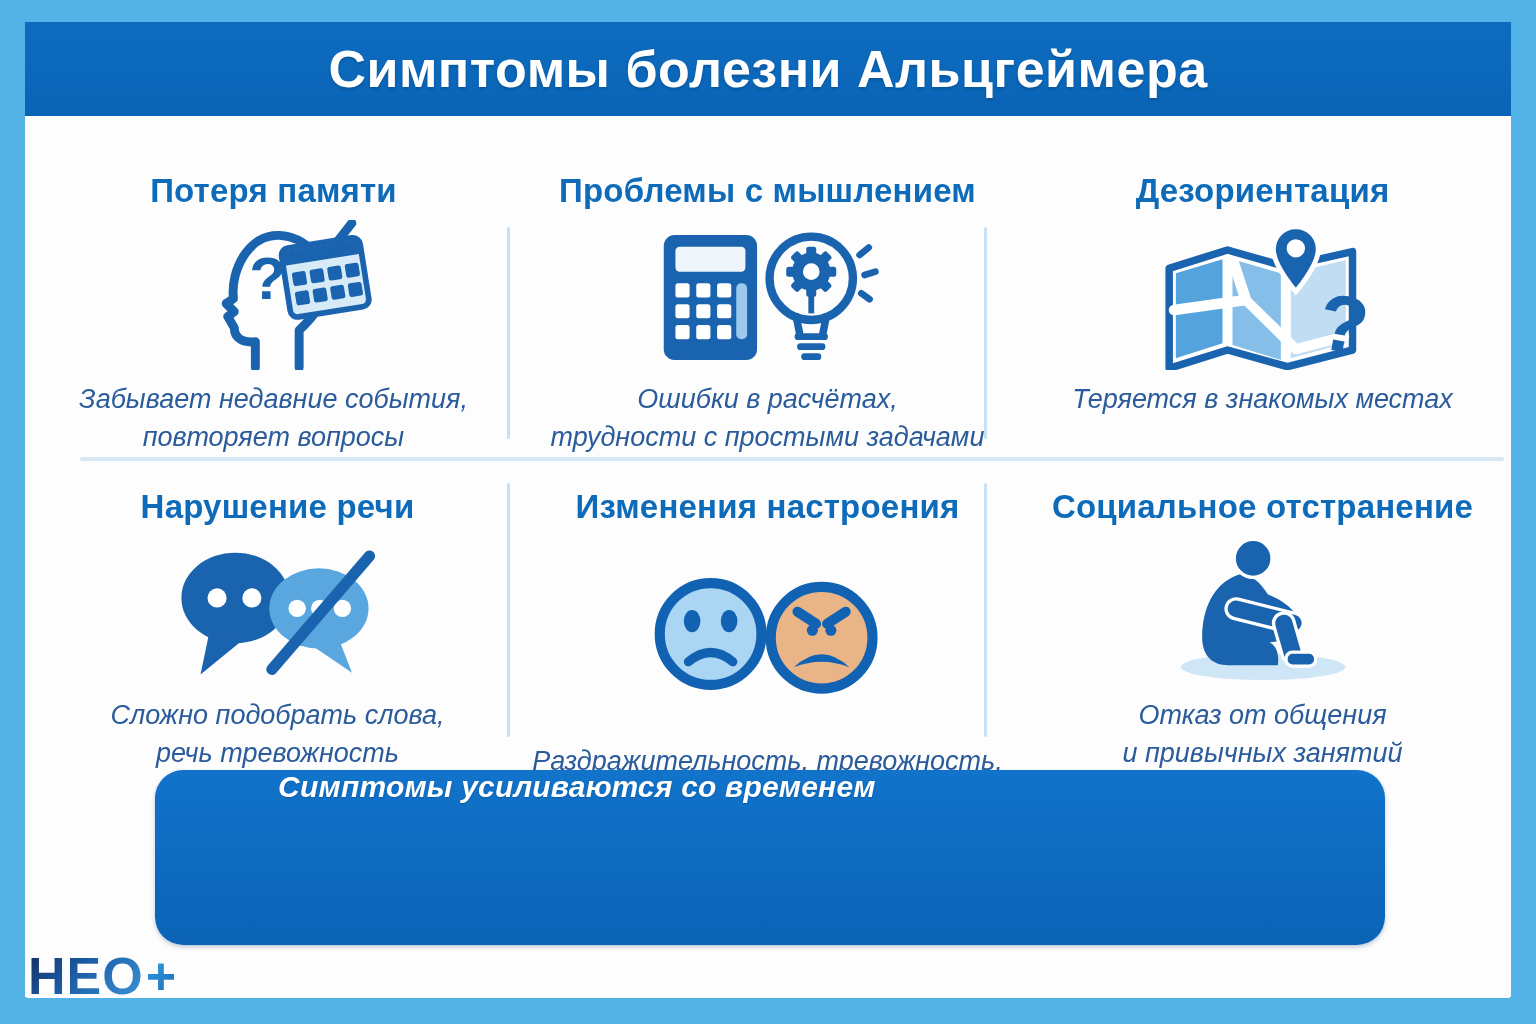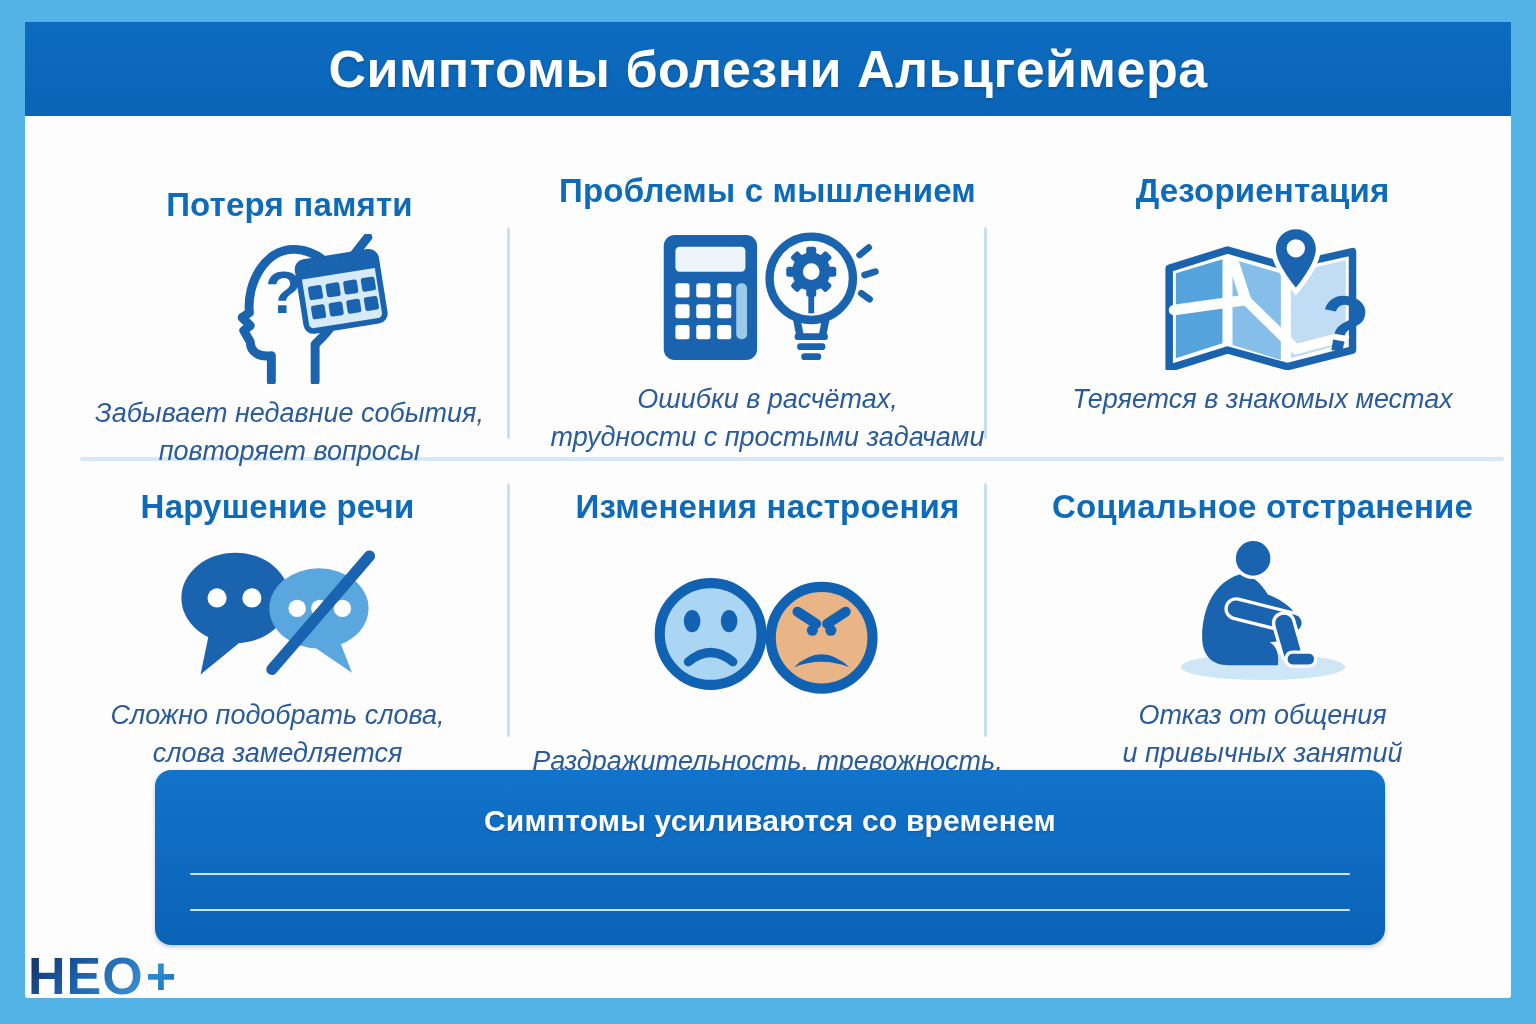--- a/index.html
+++ b/index.html
@@ -37,23 +37,24 @@
   .desc{
     margin:6px 0 0 0;color:#2a5b9b;font-size:27px;line-height:1.42;font-weight:400;font-style:italic;
   }
   
   .vdiv{position:absolute;width:3px;background:#c9e0f2;border-radius:2px;}
   .hdiv{position:absolute;left:80px;top:457px;width:1424px;height:4px;background:#d6e8f5;border-radius:2px;}
   
   .footer-box{
     position:absolute;left:155px;top:770px;width:1230px;height:175px;
     background:linear-gradient(180deg,#1173ca 0%,#0b63b6 100%);
-    border-radius:16px;
-    display:flex;flex-direction:column;justify-content:space-evenly;
+    border-radius:28px;
+    display:flex;flex-direction:row;justify-content:space-evenly;
     box-shadow:0 2px 4px rgba(0,40,90,.25);
+    font-style:italic;
   }
   .footer-line{
     color:#ffffff;font-size:30px;font-weight:600;text-align:center;letter-spacing:.2px;
     text-shadow:0 1px 2px rgba(0,0,0,.2);
   }
   .footer-line b{font-weight:800;}
   .footer-sep{
     height:2px;background:rgba(255,255,255,.8);margin:0 35px;border-radius:1px;
   }
   
@@ -81,21 +82,21 @@
 <div class="header-bar">
   <h1>Симптомы болезни Альцгеймера</h1>
 </div>
 
 <div class="vdiv" style="left:507px;top:227px;height:212px;"></div>
 <div class="vdiv" style="left:984px;top:227px;height:212px;"></div>
 <div class="hdiv"></div>
 <div class="vdiv" style="left:507px;top:483px;height:254px;"></div>
 <div class="vdiv" style="left:984px;top:483px;height:254px;"></div>
 
-<section class="panel" style="left:42px;top:172px;margin-top:14px;">
+<section class="panel" style="left:26px;top:172px;">
   <h2>Потеря памяти</h2>
   <div class="icon-wrap">
     <svg width="230" height="150" viewBox="0 0 240 185">
       <path d="M97,182 V150 C82,152 71,146 71,133 L63,119 L71,113 L61,103 L70,97 C66,62 89,17 127,19 C159,21 181,46 181,78 C181,106 168,120 151,136 V182" fill="none" stroke="#1a63ae" stroke-width="11" stroke-linejoin="round" stroke-linecap="round"></path>
       <text x="112" y="98" font-size="74" font-weight="bold" fill="#1a63ae" text-anchor="middle" font-family="Liberation Sans, sans-serif">?</text>
       <g transform="translate(128,36) rotate(-9)">
         <rect x="0" y="0" width="98" height="86" rx="9" fill="#d6eaf8" stroke="#1a63ae" stroke-width="7"></rect>
         <path d="M4,3 h90 a6,6 0 0 1 6,6 v12 h-102 v-12 a6,6 0 0 1 6,-6 z" fill="#1a63ae"></path>
         <g fill="#1a63ae">
           <rect x="9" y="31" width="17" height="17" rx="3"></rect>
@@ -202,21 +203,21 @@
       <circle cx="55" cy="70" r="11" fill="#ffffff"></circle>
       <circle cx="95" cy="70" r="11" fill="#ffffff"></circle>
       <ellipse cx="172" cy="82" rx="57" ry="46" fill="#5aa7e0"></ellipse>
       <path d="M196,120 L210,156 L166,126 Z" fill="#5aa7e0"></path>
       <circle cx="147" cy="82" r="10" fill="#ffffff"></circle>
       <circle cx="173" cy="82" r="10" fill="#ffffff"></circle>
       <circle cx="199" cy="82" r="10" fill="#ffffff"></circle>
       <path d="M118,152 L230,22" stroke="#1a63ae" stroke-width="13" stroke-linecap="round"></path>
     </svg>
   </div>
-  <p class="desc"><span>Сложно подобрать слова,</span><br><span>слова замедляется</span></p>
+  <p class="desc"><span>Сложно подобрать слова,</span><br><span>речь тревожность</span></p>
 </section>
 
 <section class="panel" style="left:520px;top:488px;gap:28px;">
   <h2>Изменения настроения</h2>
   <div class="icon-wrap">
     <svg width="245" height="148" viewBox="0 0 255 160">
       <circle cx="66" cy="80" r="55" fill="#abd6f3" stroke="#1262b3" stroke-width="11"></circle>
       <ellipse cx="46" cy="66" rx="9" ry="12" fill="#1262b3"></ellipse>
       <ellipse cx="86" cy="66" rx="9" ry="12" fill="#1262b3"></ellipse>
       <path d="M42,110 Q66,90 90,110" stroke="#1262b3" stroke-width="10" fill="none" stroke-linecap="round"></path>

